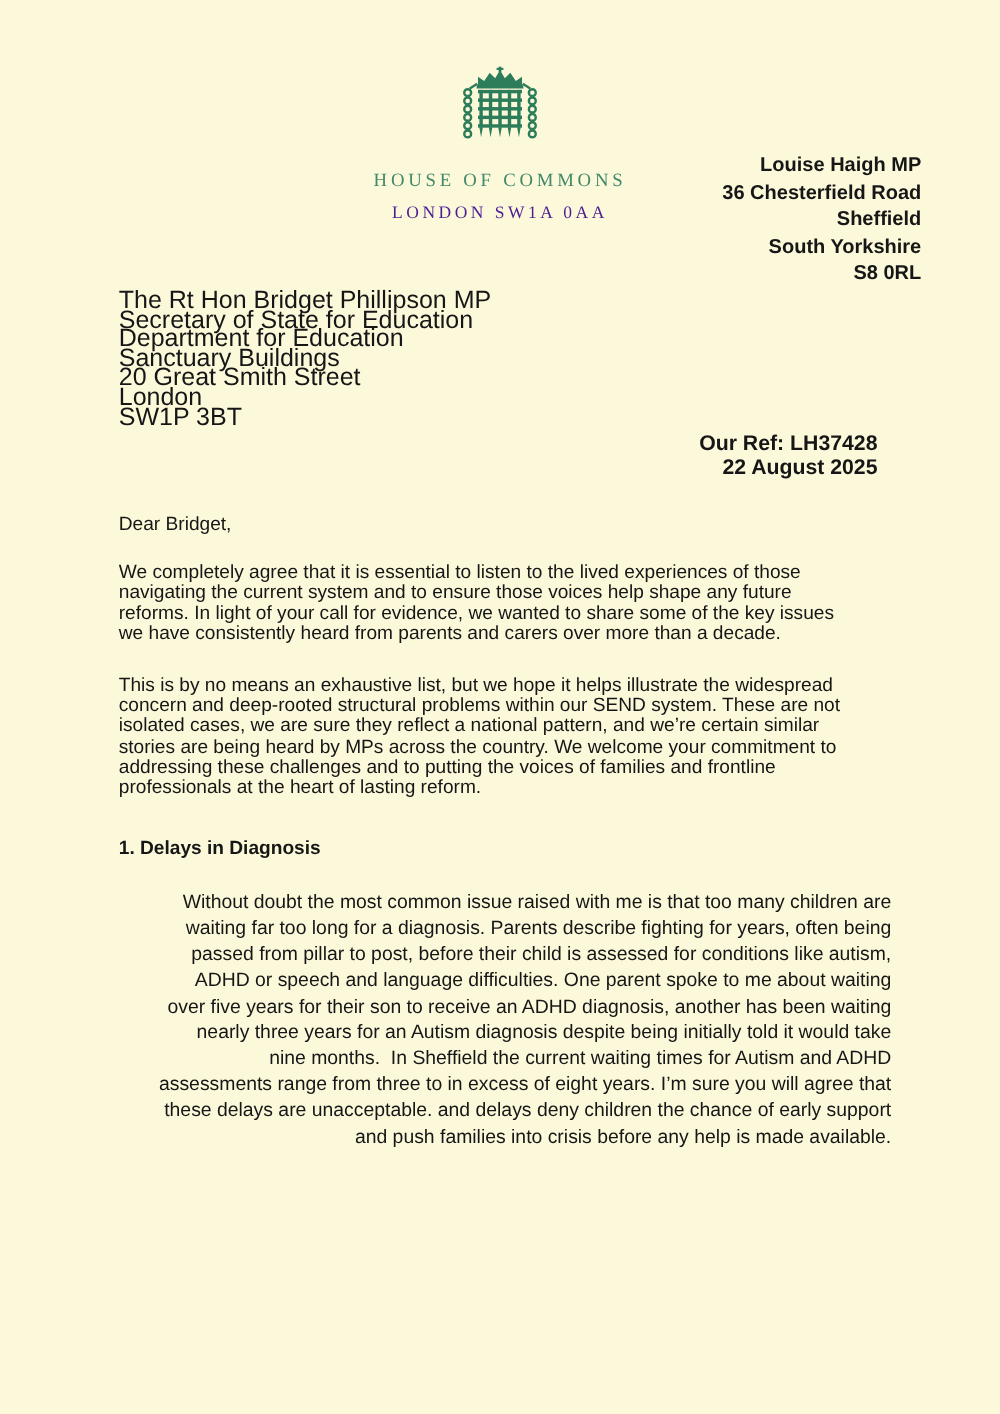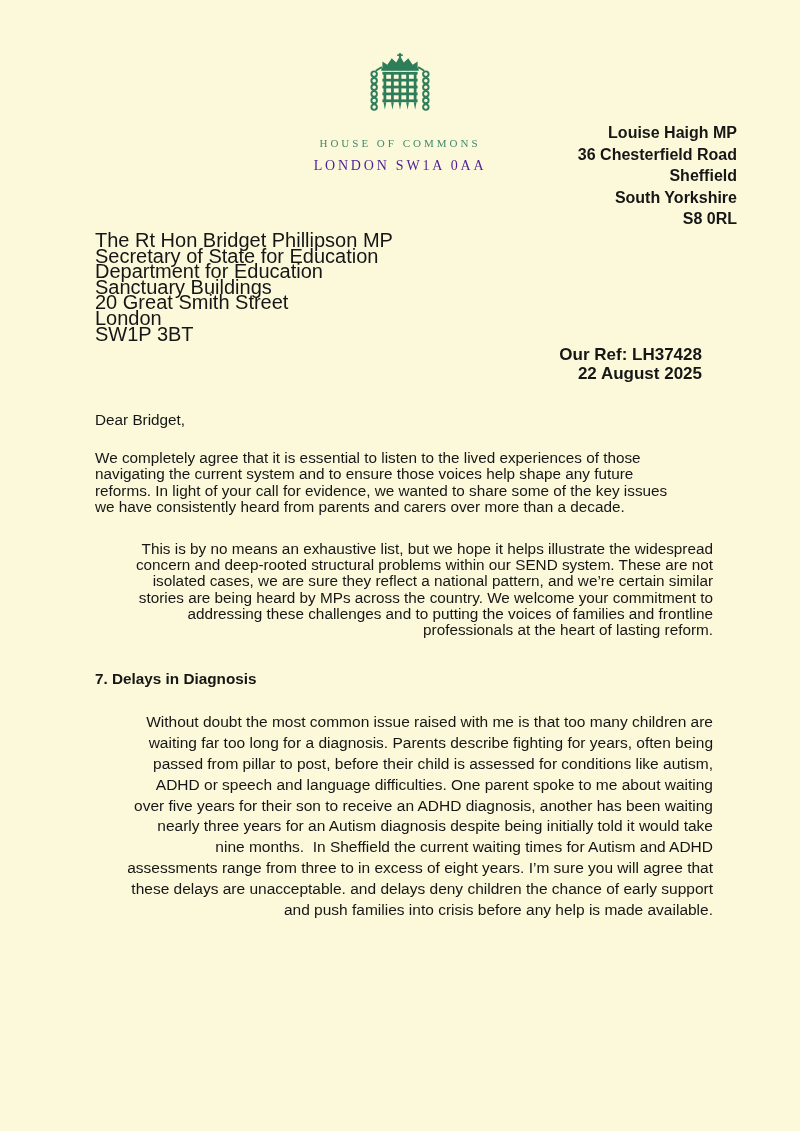--- a/index.html
+++ b/index.html
@@ -22,21 +22,21 @@
     left: 0;
     width: 800px;
     text-align: center;
     color: #3f8868;
   }
   .crest { display: block; margin: 0 auto; }
   .org-name {
     margin-top: 22px;
     font-family: "Liberation Serif", serif;
     font-weight: normal;
-    font-size: 11px;
+    font-size: 15px;
     letter-spacing: 3px;
     color: #41896a;
   }
   .org-address {
     margin-top: 9px;
     font-family: "Liberation Serif", serif;
     font-weight: normal;
     font-size: 14px;
     letter-spacing: 2.8px;
     color: #4c1d95;
@@ -94,21 +94,21 @@
     top: 412px;
     left: 95px;
     width: 618px;
     font-size: 15.3px;
     line-height: 16.2px;
   }
   .body p { white-space: pre-line; }
   .salutation { margin-bottom: 22px; }
   .para-1 { margin-bottom: 14px; }
   .para-2 { margin-bottom: 26px; }
-  .para-3 { margin-bottom: 33px; text-align: right; }
+  .para-3 { margin-bottom: 33px; }
   .section-heading {
     font-size: 15.3px;
     font-weight: bold;
     margin-bottom: 25px;
   }
   .para-4 { line-height: 20.8px; font-size: 15.5px; text-align: right; }
 </style>
 </head>
 <body>
 
@@ -189,21 +189,21 @@
     <p class="para-2">We completely agree that it is essential to listen to the lived experiences of those
 navigating the current system and to ensure those voices help shape any future
 reforms. In light of your call for evidence, we wanted to share some of the key issues
 we have consistently heard from parents and carers over more than a decade.</p>
     <p class="para-3">This is by no means an exhaustive list, but we hope it helps illustrate the widespread
 concern and deep-rooted structural problems within our SEND system. These are not
 isolated cases, we are sure they reflect a national pattern, and we’re certain similar
 stories are being heard by MPs across the country. We welcome your commitment to
 addressing these challenges and to putting the voices of families and frontline
 professionals at the heart of lasting reform.</p>
-    <p class="section-heading">7. Delays in Diagnosis</p>
+    <p class="section-heading">1. Delays in Diagnosis</p>
     <p class="para-4">Without doubt the most common issue raised with me is that too many children are
 waiting far too long for a diagnosis. Parents describe fighting for years, often being
 passed from pillar to post, before their child is assessed for conditions like autism,
 ADHD or speech and language difficulties. One parent spoke to me about waiting
 over five years for their son to receive an ADHD diagnosis, another has been waiting
 nearly three years for an Autism diagnosis despite being initially told it would take
 nine months.&nbsp; In Sheffield the current waiting times for Autism and ADHD
 assessments range from three to in excess of eight years. I’m sure you will agree that
 these delays are unacceptable. and delays deny children the chance of early support
 and push families into crisis before any help is made available.</p>

